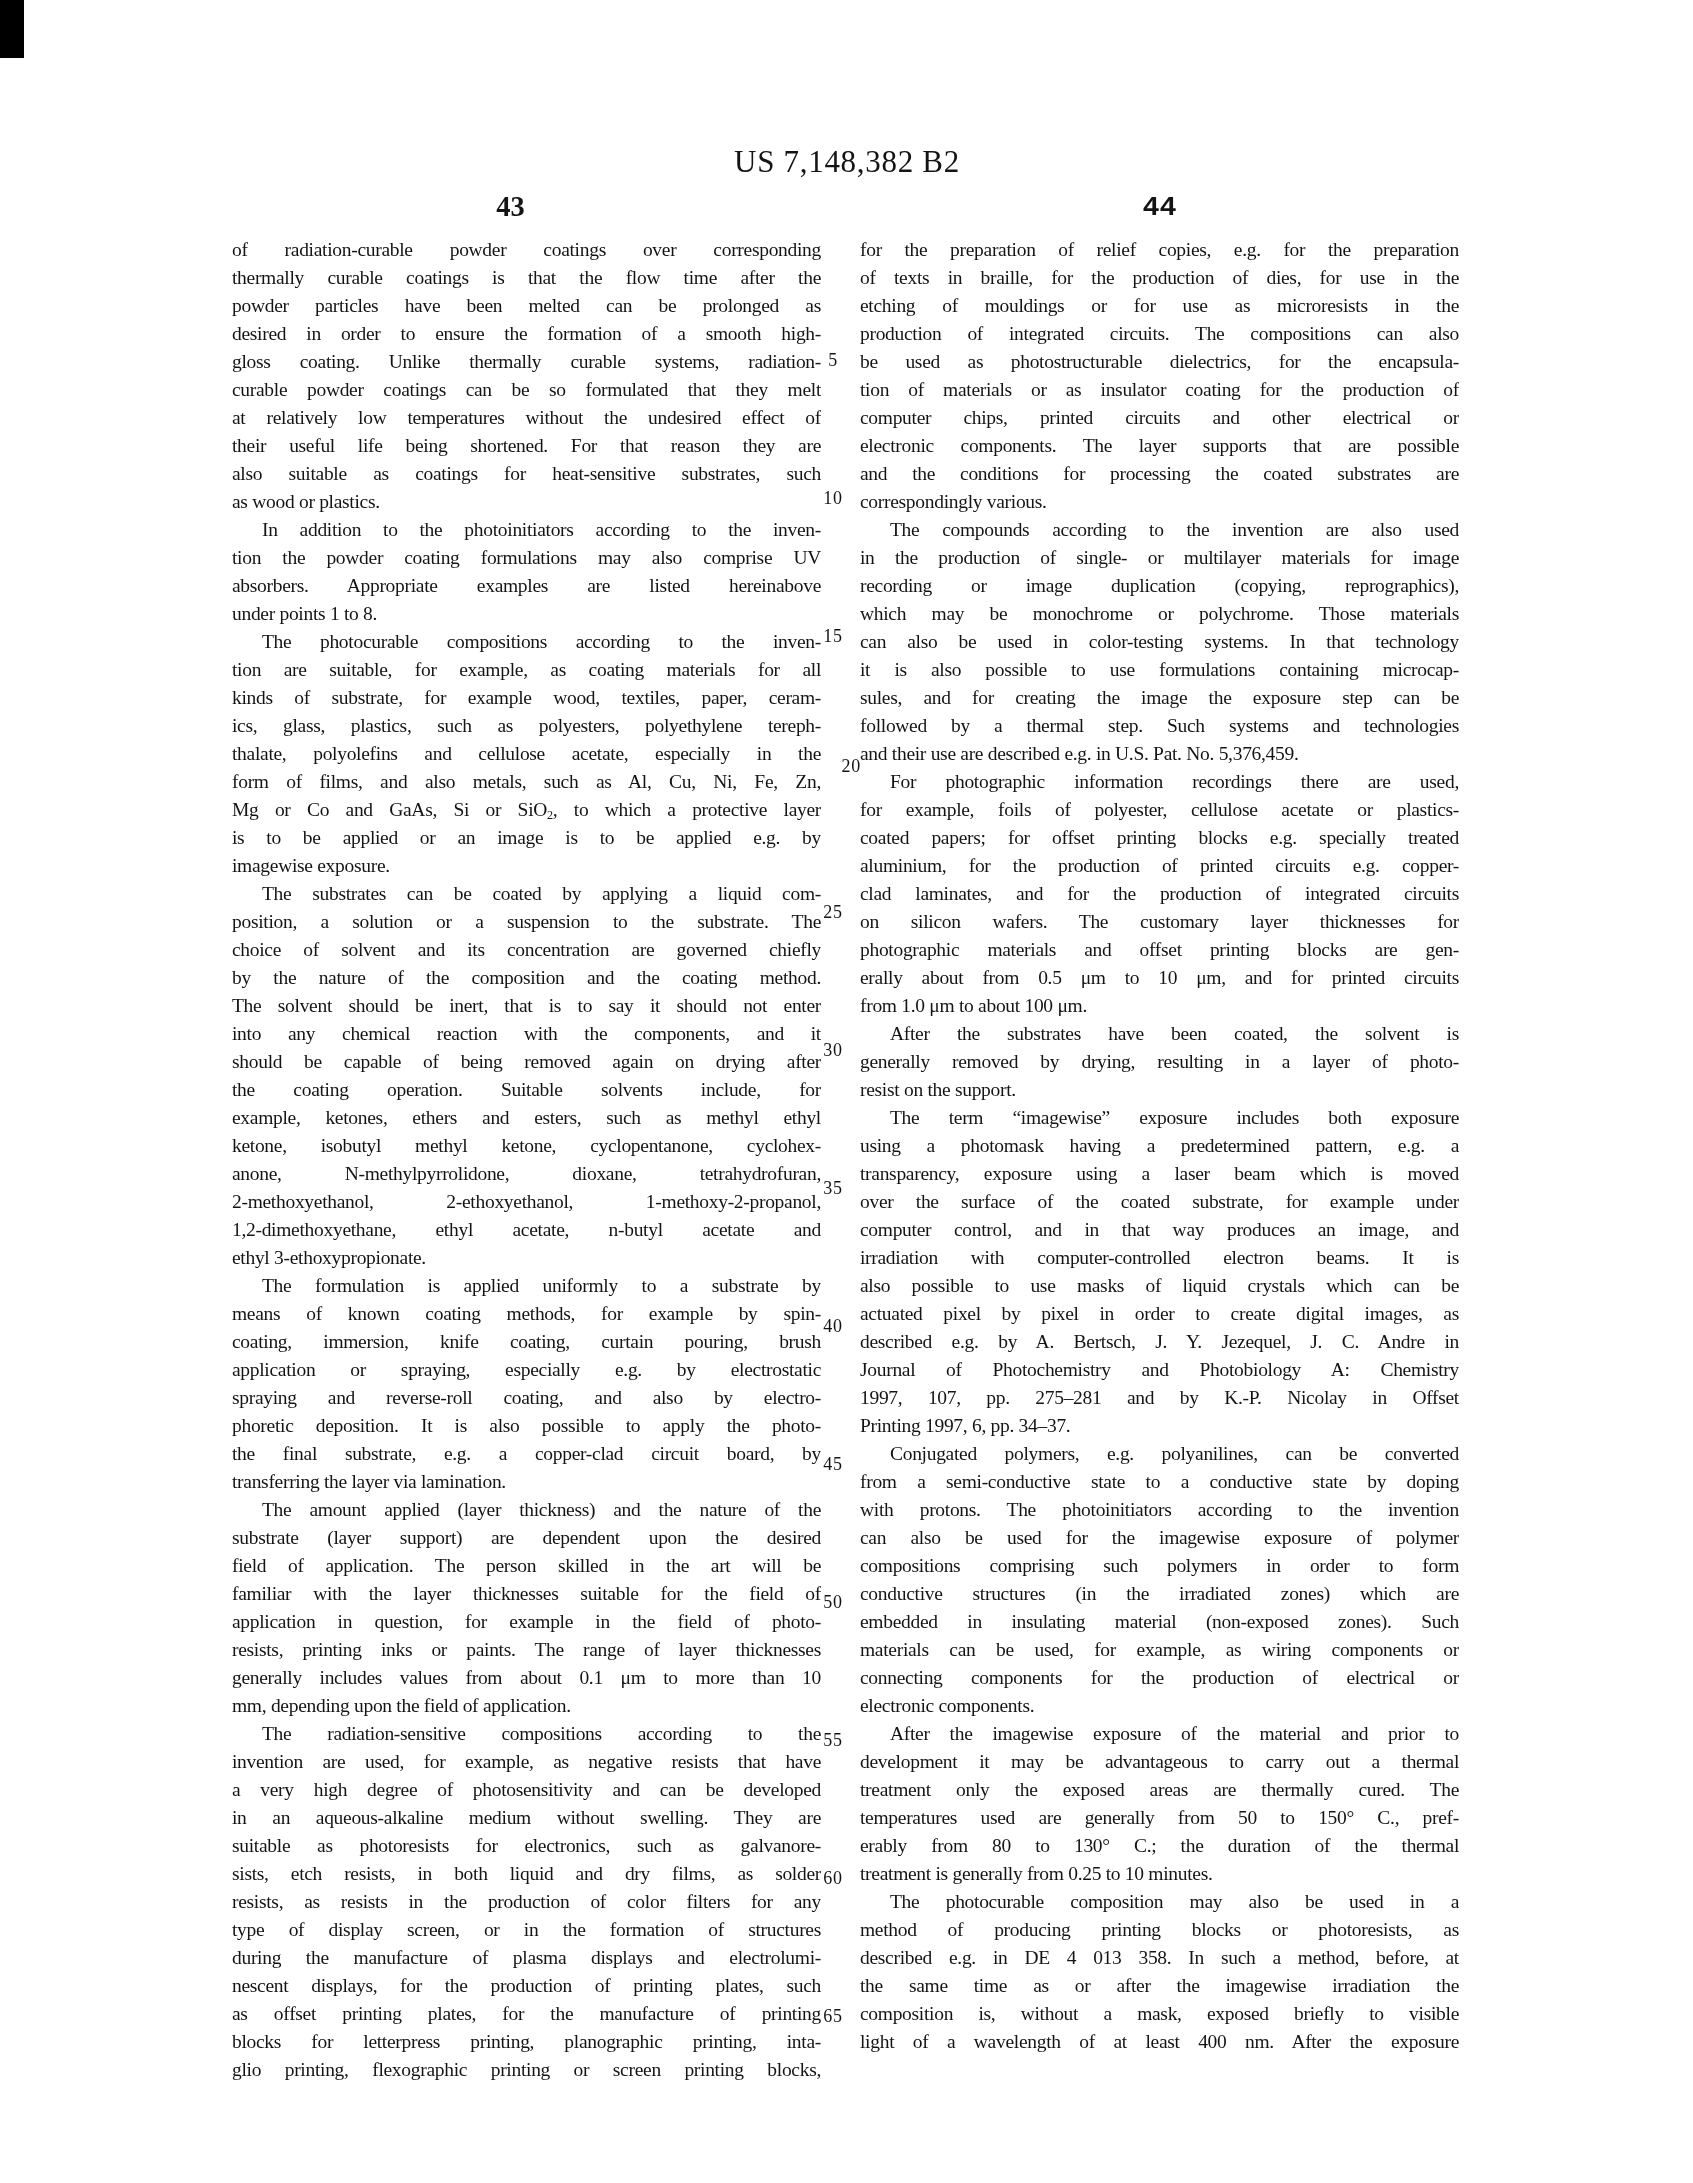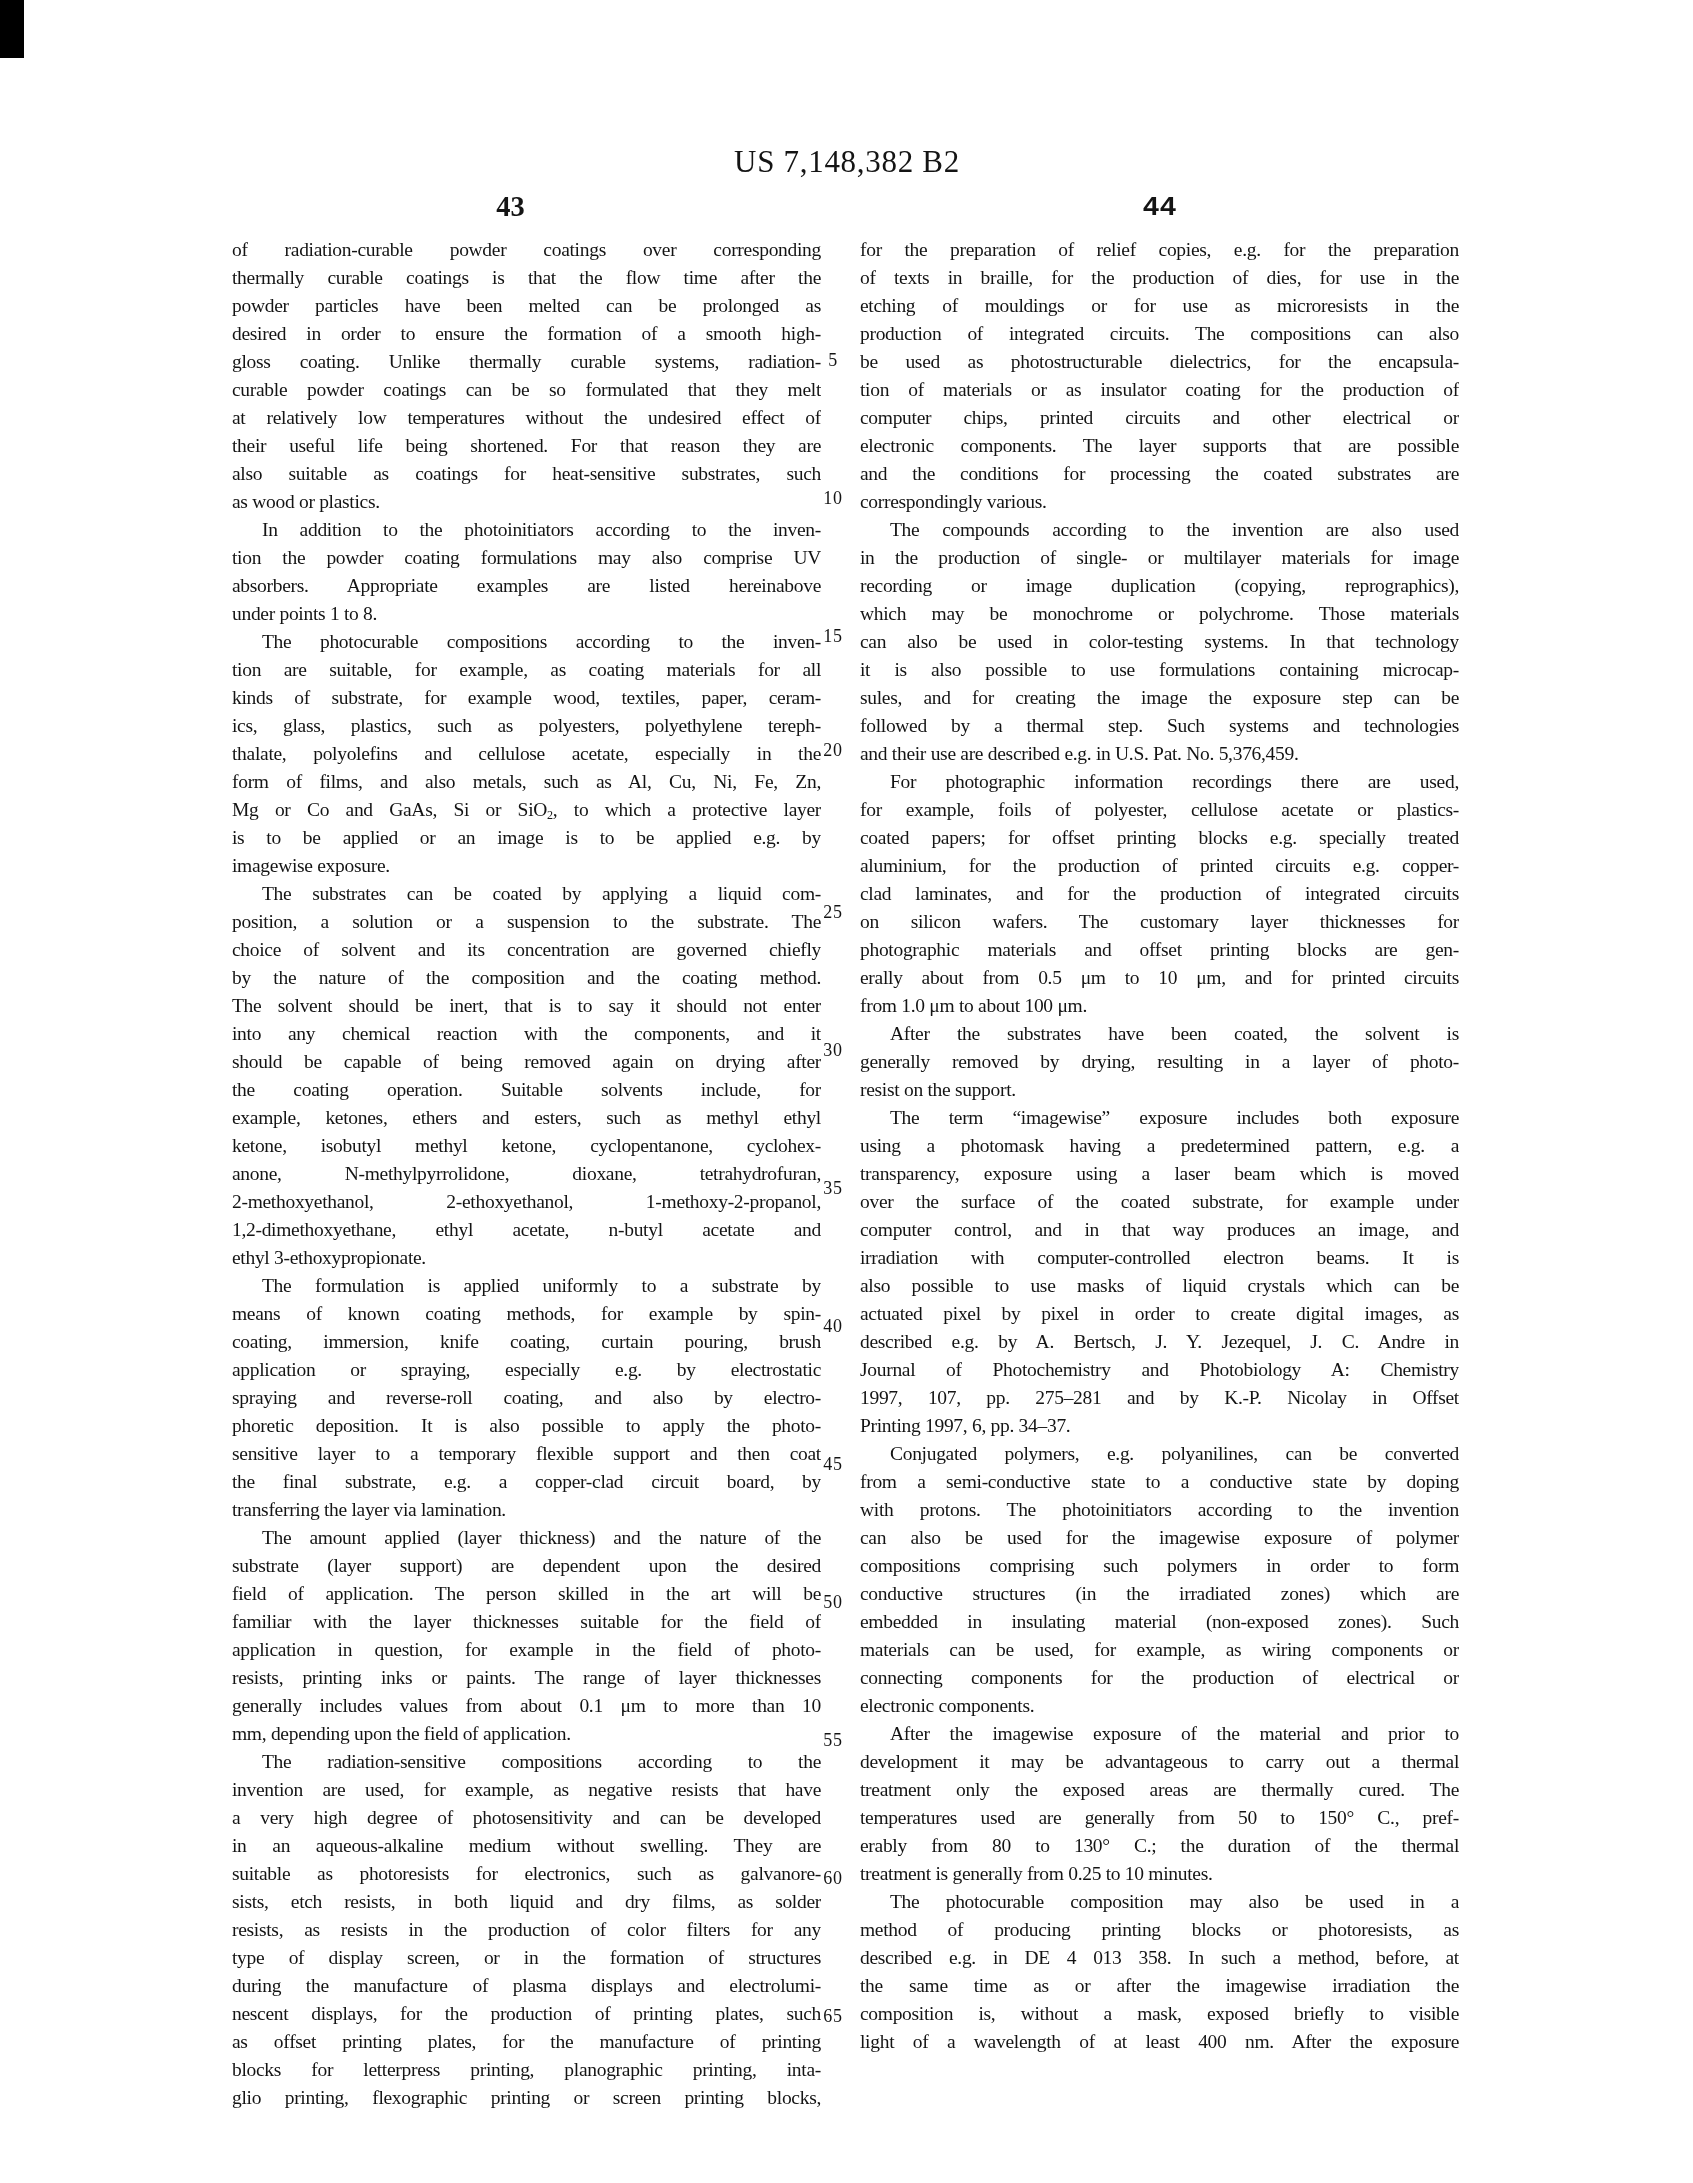--- a/index.html
+++ b/index.html
@@ -123,21 +123,20 @@
       <div class="line">anone, N-methylpyrrolidone, dioxane, tetrahydrofuran,</div>
       <div class="line">2-methoxyethanol, 2-ethoxyethanol, 1-methoxy-2-propanol,</div>
       <div class="line">1,2-dimethoxyethane, ethyl acetate, n-butyl acetate and</div>
       <div class="line para-end">ethyl 3-ethoxypropionate.</div>
       <div class="line indent">The formulation is applied uniformly to a substrate by</div>
       <div class="line">means of known coating methods, for example by spin-</div>
       <div class="line">coating, immersion, knife coating, curtain pouring, brush</div>
       <div class="line">application or spraying, especially e.g. by electrostatic</div>
       <div class="line">spraying and reverse-roll coating, and also by electro-</div>
       <div class="line">phoretic deposition. It is also possible to apply the photo-</div>
-      <div class="line">sensitive layer to a temporary flexible support and then coat</div>
       <div class="line">the final substrate, e.g. a copper-clad circuit board, by</div>
       <div class="line para-end">transferring the layer via lamination.</div>
       <div class="line indent">The amount applied (layer thickness) and the nature of the</div>
       <div class="line">substrate (layer support) are dependent upon the desired</div>
       <div class="line">field of application. The person skilled in the art will be</div>
       <div class="line">familiar with the layer thicknesses suitable for the field of</div>
       <div class="line">application in question, for example in the field of photo-</div>
       <div class="line">resists, printing inks or paints. The range of layer thicknesses</div>
       <div class="line">generally includes values from about 0.1 μm to more than 10</div>
       <div class="line para-end">mm, depending upon the field of application.</div>
@@ -153,21 +152,21 @@
       <div class="line">nescent displays, for the production of printing plates, such</div>
       <div class="line">as offset printing plates, for the manufacture of printing</div>
       <div class="line">blocks for letterpress printing, planographic printing, inta-</div>
       <div class="line">glio printing, flexographic printing or screen printing blocks,</div>
     </div>
 
   <div class="gutter" id="gutter">
       <div class="num" style="top: 110px;">5</div>
       <div class="num" style="top: 248px;">10</div>
       <div class="num" style="top: 386px;">15</div>
-      <div class="num" style="top: 500px;">20</div>
+      <div class="num" style="top: 516px; text-align: right;">20</div>
       <div class="num" style="top: 662px;">25</div>
       <div class="num" style="top: 800px;">30</div>
       <div class="num" style="top: 938px;">35</div>
       <div class="num" style="top: 1076px;">40</div>
       <div class="num" style="top: 1214px;">45</div>
       <div class="num" style="top: 1352px;">50</div>
       <div class="num" style="top: 1490px;">55</div>
       <div class="num" style="top: 1628px;">60</div>
       <div class="num" style="top: 1766px;">65</div>
     </div>

